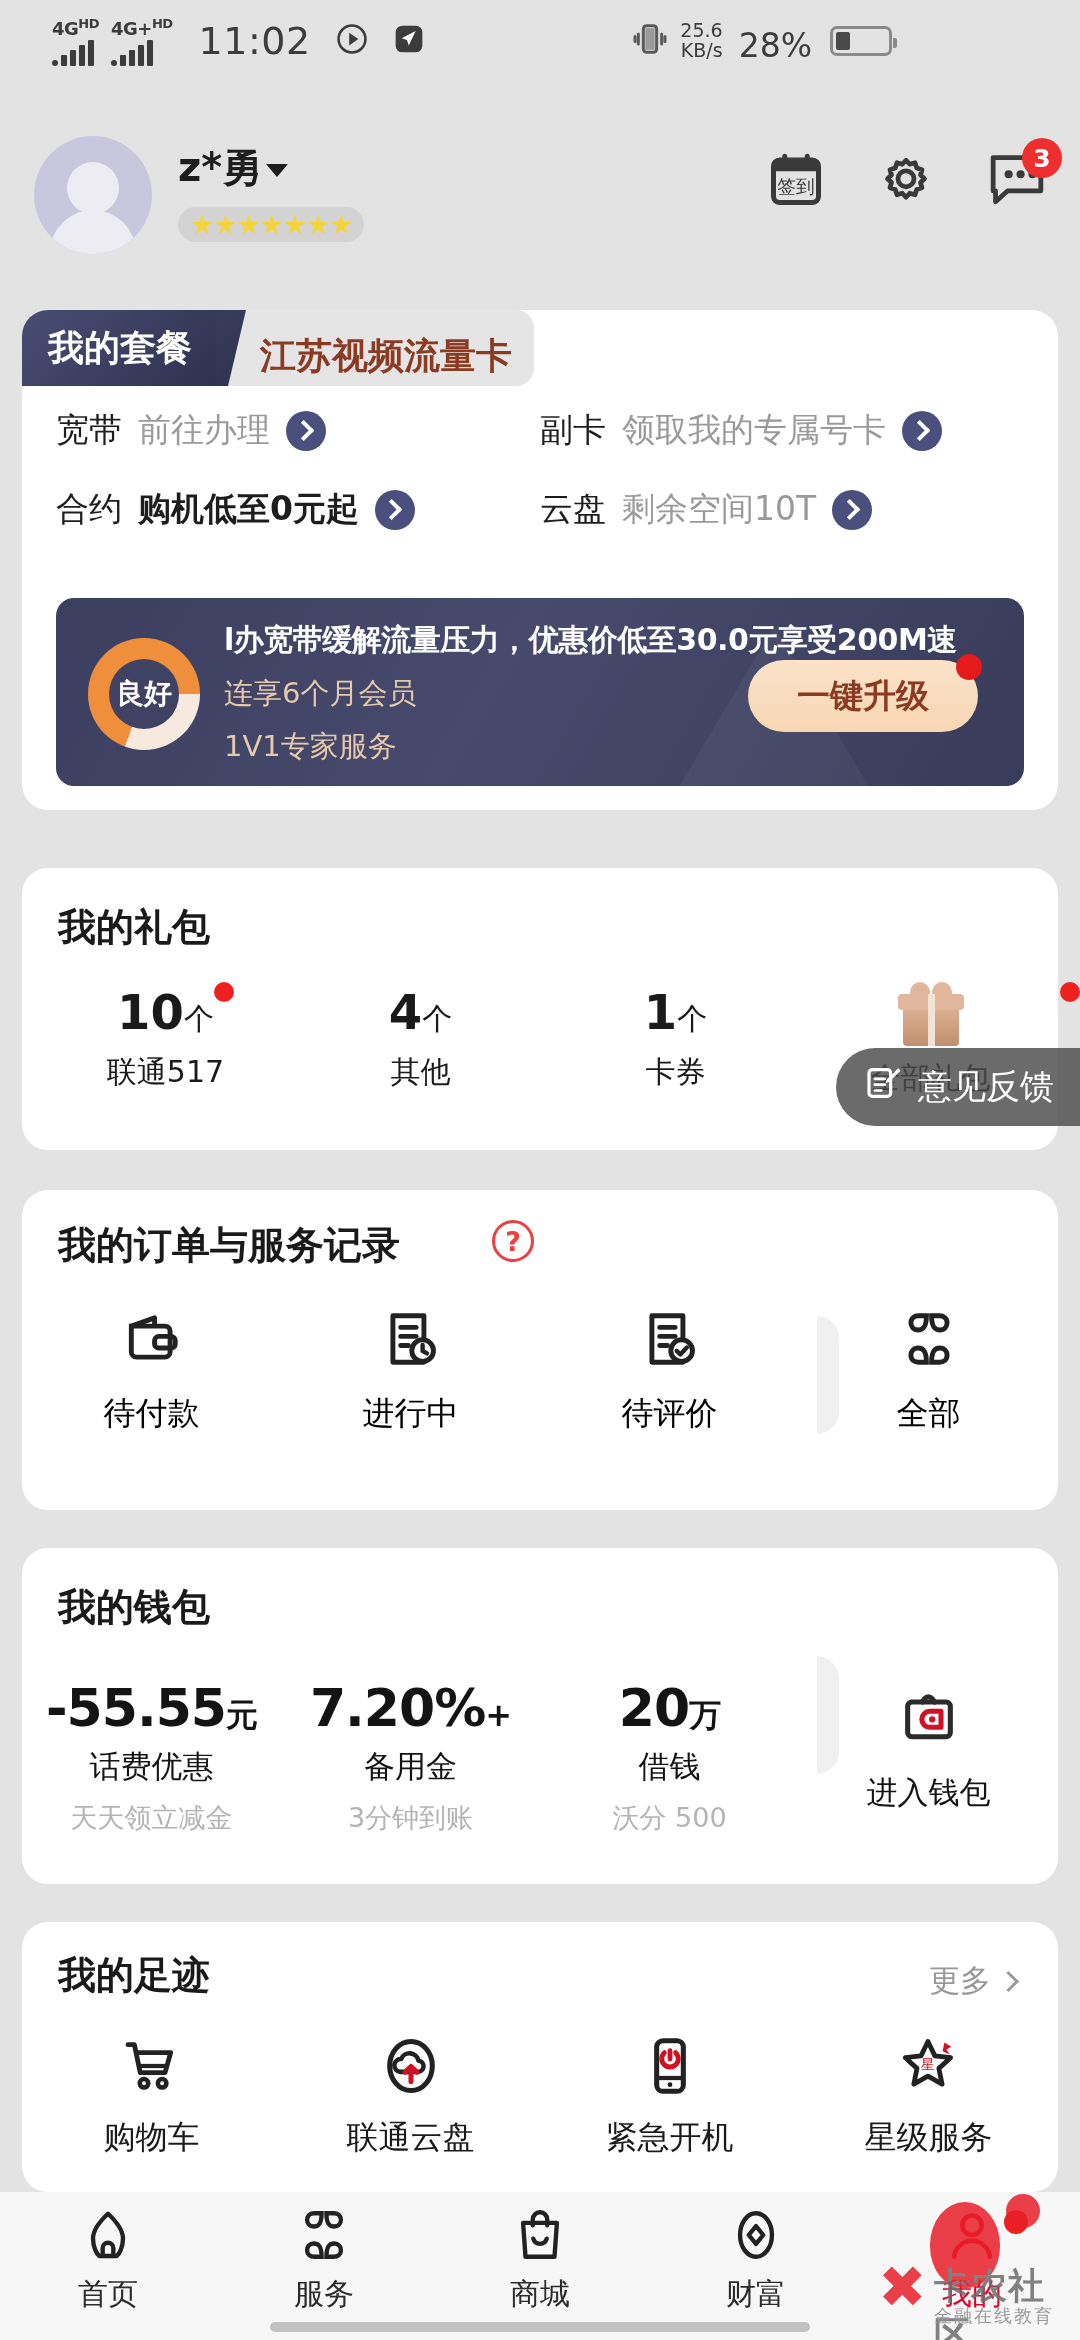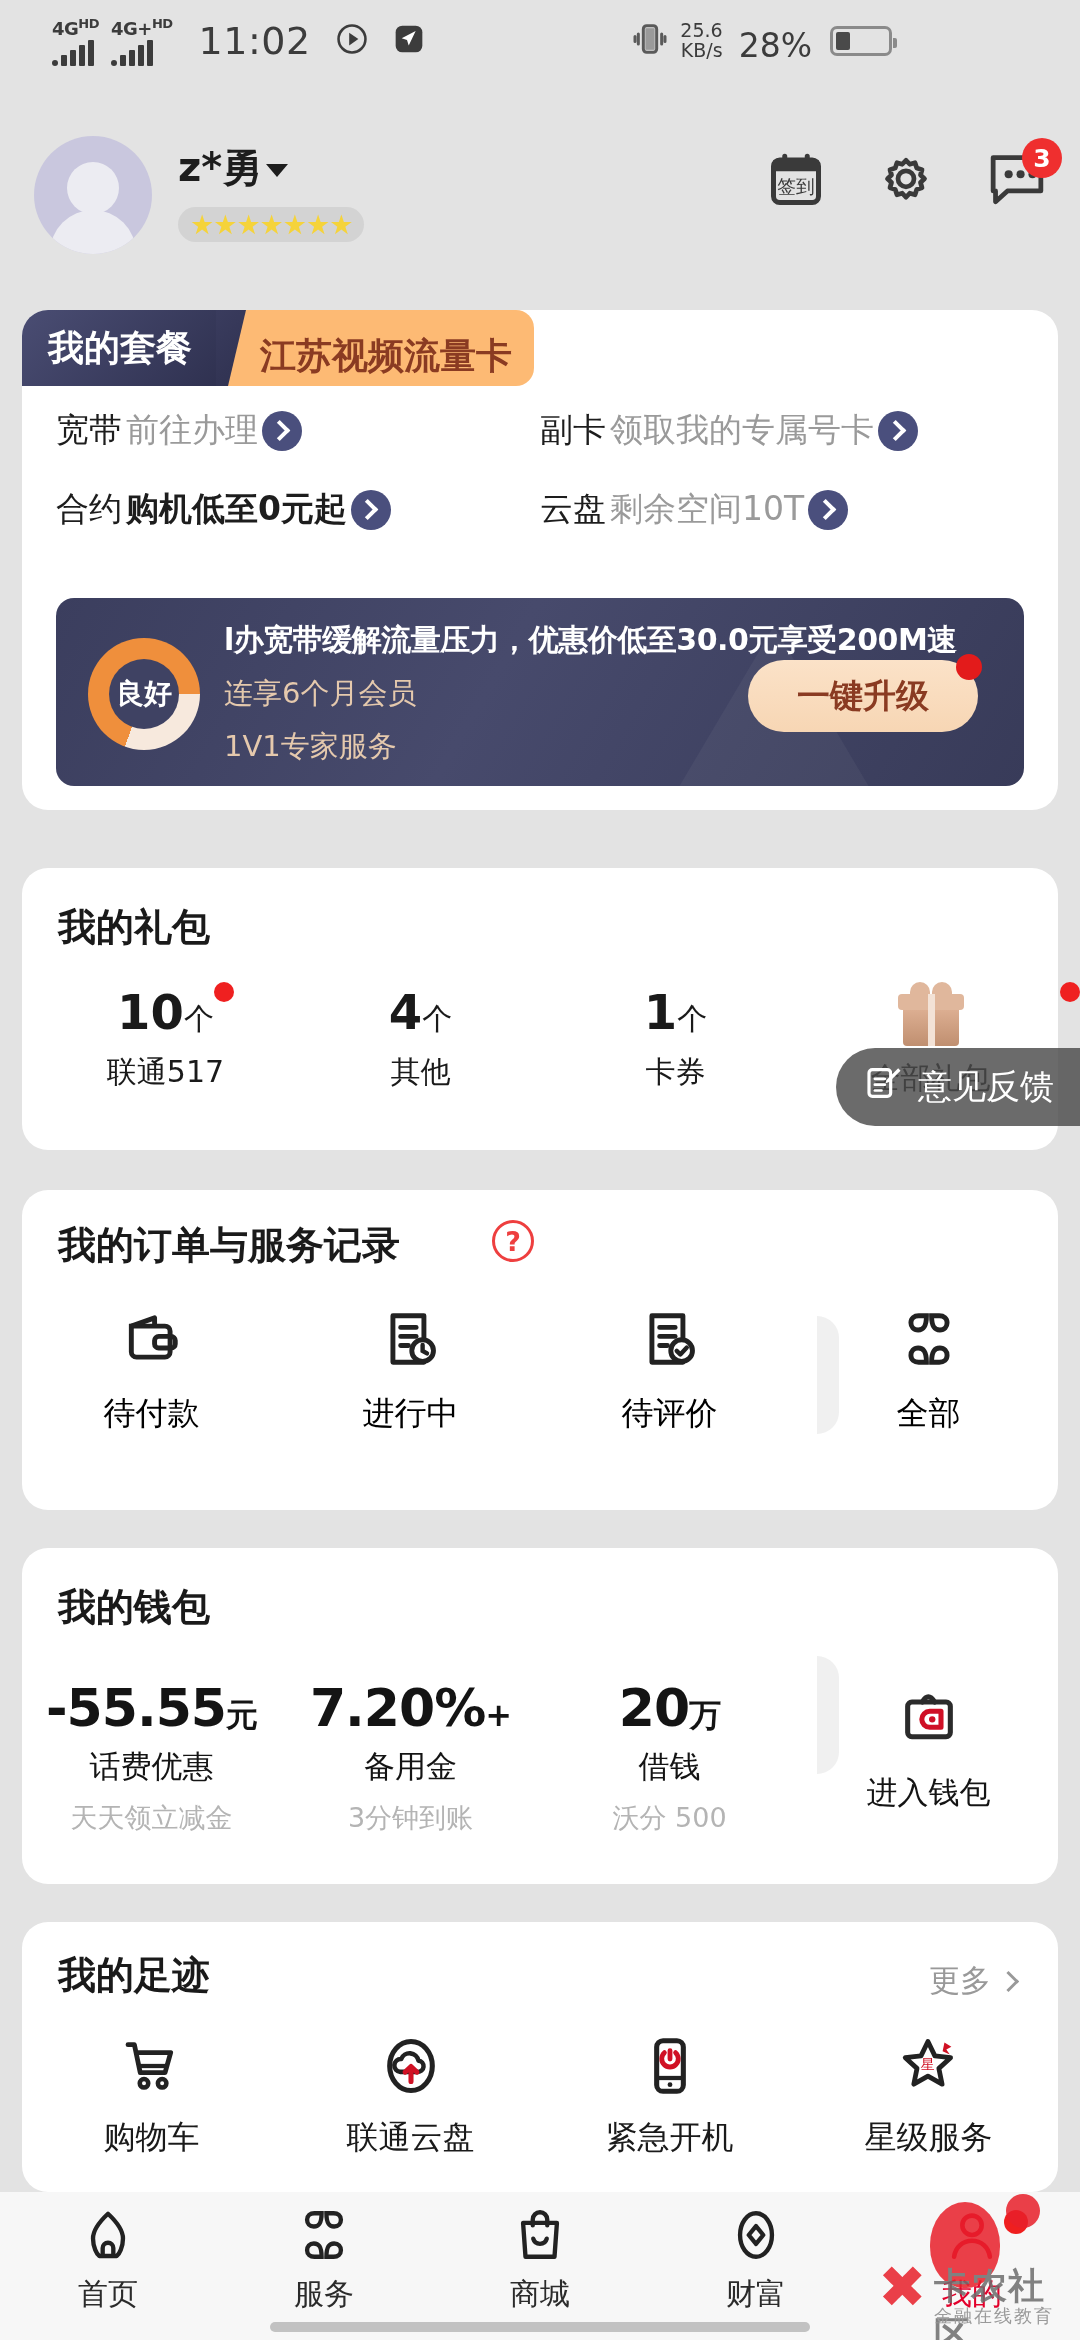--- a/index.html
+++ b/index.html
@@ -85,30 +85,30 @@
     color:#fff; font-size:36px;font-weight:700;
     padding:16px 26px; display:flex;align-items:center;
     border-radius:26px 0 0 0; position:relative;
   }
   .pkg-tab-main::after{
     content:""; position:absolute; right:-28px; top:0; width:30px;height:100%;
     background:linear-gradient(135deg,#3a3c5e,#2f3150);
     clip-path:polygon(0 0,100% 0,40% 100%,0 100%);
   }
   .pkg-tab-sub{
-    background:#fdba74; color:#8a3b22; font-size:36px;font-weight:700;
+    background:#e5e5e5; color:#8a3b22; font-size:36px;font-weight:700;
     padding:16px 22px 0 44px; display:flex;align-items:center;
     border-radius:0 18px 18px 0; margin-left:-2px;
   }
   .pkg-grid{
     position:absolute; top:98px; left:0; width:100%;
     display:grid; grid-template-columns:1fr 1fr; row-gap:34px;
     padding:0 34px;
   }
-  .pkg-item{ display:flex; align-items:center; gap:4px; }
+  .pkg-item{ display:flex; align-items:center; gap:16px; }
   .pkg-k{ font-size:33px; color:#1d1d1d; white-space:nowrap;}
   .pkg-v{ font-size:33px; color:#9a9a9a; white-space:nowrap;}
   .pkg-v.dark{ color:#1d1d1d; font-weight:700;}
   .chev{
     width:40px;height:40px;border-radius:50%;background:#4a4f7d;
     display:flex;align-items:center;justify-content:center;flex:none;
   }
   .chev::before{
     content:""; width:11px;height:11px;border-top:4px solid #fff;border-right:4px solid #fff;
     transform:rotate(45deg) translate(-2px,2px);

